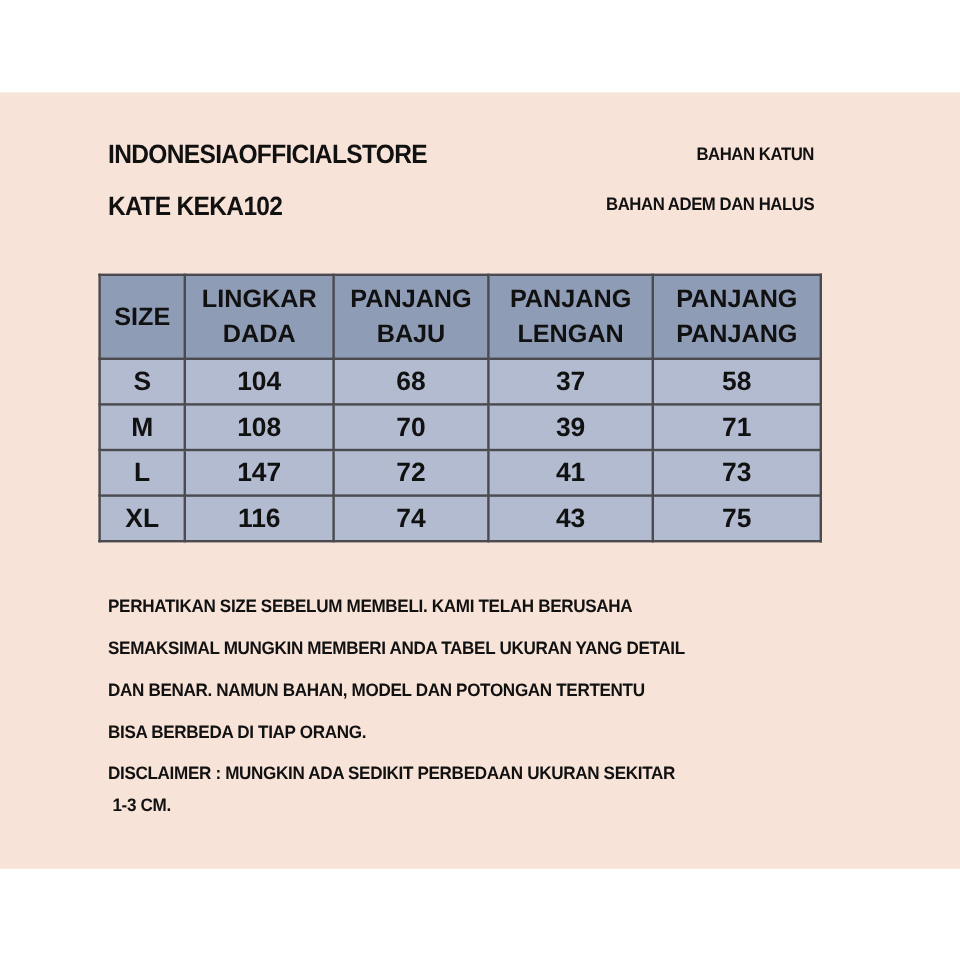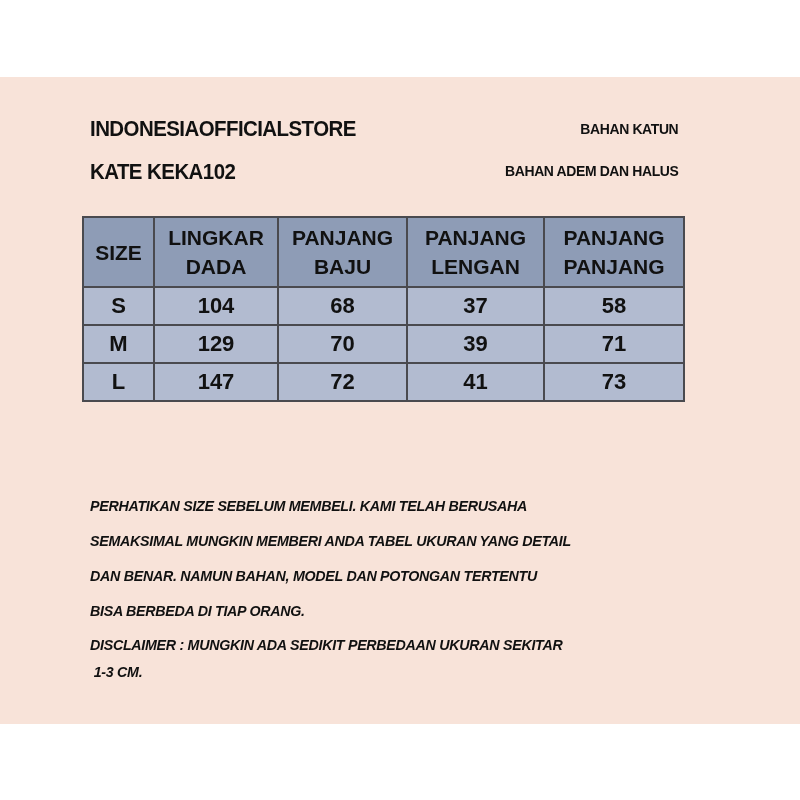--- a/index.html
+++ b/index.html
@@ -14,34 +14,34 @@
   .t {
     position: absolute; color: #111111; font-weight: bold; white-space: nowrap;
     font-family: "Liberation Sans", sans-serif;
   }
   .title1 { left: 90px; top: 116px; font-size: 22px; letter-spacing: -0.6px; transform: scaleX(0.93); transform-origin: left; }
   .title2 { left: 90px; top: 159px; font-size: 22px; letter-spacing: -0.6px; transform: scaleX(0.93); transform-origin: left; }
   .side1 { right: 122px; top: 120px; font-size: 15px; letter-spacing: -0.4px; transform: scaleX(0.93); transform-origin: right; }
   .side2 { right: 122px; top: 162px; font-size: 15px; letter-spacing: -0.4px; transform: scaleX(0.93); transform-origin: right; }
 
   table.size {
-    position: absolute; left: 82px; top: 216px;
+    position: absolute; left: 82px; top: 228px;
     border-collapse: collapse; table-layout: fixed;
   }
   table.size th, table.size td {
     border: 2.5px solid #4a4a4f; text-align: center; color: #111;
     font-family: "Liberation Sans", sans-serif; font-weight: bold; padding: 0;
   }
   table.size th {
     background: #8e9cb6; font-size: 21px; line-height: 29px; height: 68px;
   }
   table.size td {
     background: #b2bbd0; font-size: 22px; height: 36px;
   }
-  .notes { position: absolute; left: 90px; top: 497px; width: 640px; font-style: italic; }
+  .notes { position: absolute; left: 90px; top: 497px; width: 640px; }
   .notes p {
     margin: 0; font-size: 15px; font-weight: bold; color: #111; white-space: nowrap;
     letter-spacing: -0.3px; transform: scaleX(0.95); transform-origin: left;
     font-family: "Liberation Sans", sans-serif;
   }
 </style>
 </head>
 <body>
 
 <div class="card"></div>
@@ -71,31 +71,38 @@
   <tbody>
     <tr>
       <td>S</td>
       <td>104</td>
       <td>68</td>
       <td>37</td>
       <td>58</td>
     </tr>
     <tr>
       <td>M</td>
-      <td>129</td>
+      <td>108</td>
       <td>70</td>
       <td>39</td>
       <td>71</td>
     </tr>
     <tr>
       <td>L</td>
       <td>147</td>
       <td>72</td>
       <td>41</td>
       <td>73</td>
+    </tr>
+    <tr>
+      <td>XL</td>
+      <td>116</td>
+      <td>74</td>
+      <td>43</td>
+      <td>75</td>
     </tr>
   </tbody>
 </table>
 
 <div class="notes">
   <p style="height:35px">PERHATIKAN SIZE SEBELUM MEMBELI. KAMI TELAH BERUSAHA</p>
   <p style="height:35px">SEMAKSIMAL MUNGKIN MEMBERI ANDA TABEL UKURAN YANG DETAIL</p>
   <p style="height:35px">DAN BENAR. NAMUN BAHAN, MODEL DAN POTONGAN TERTENTU</p>
   <p style="height:34px">BISA BERBEDA DI TIAP ORANG.</p>
   <p style="height:27px">DISCLAIMER : MUNGKIN ADA SEDIKIT PERBEDAAN UKURAN SEKITAR</p>

